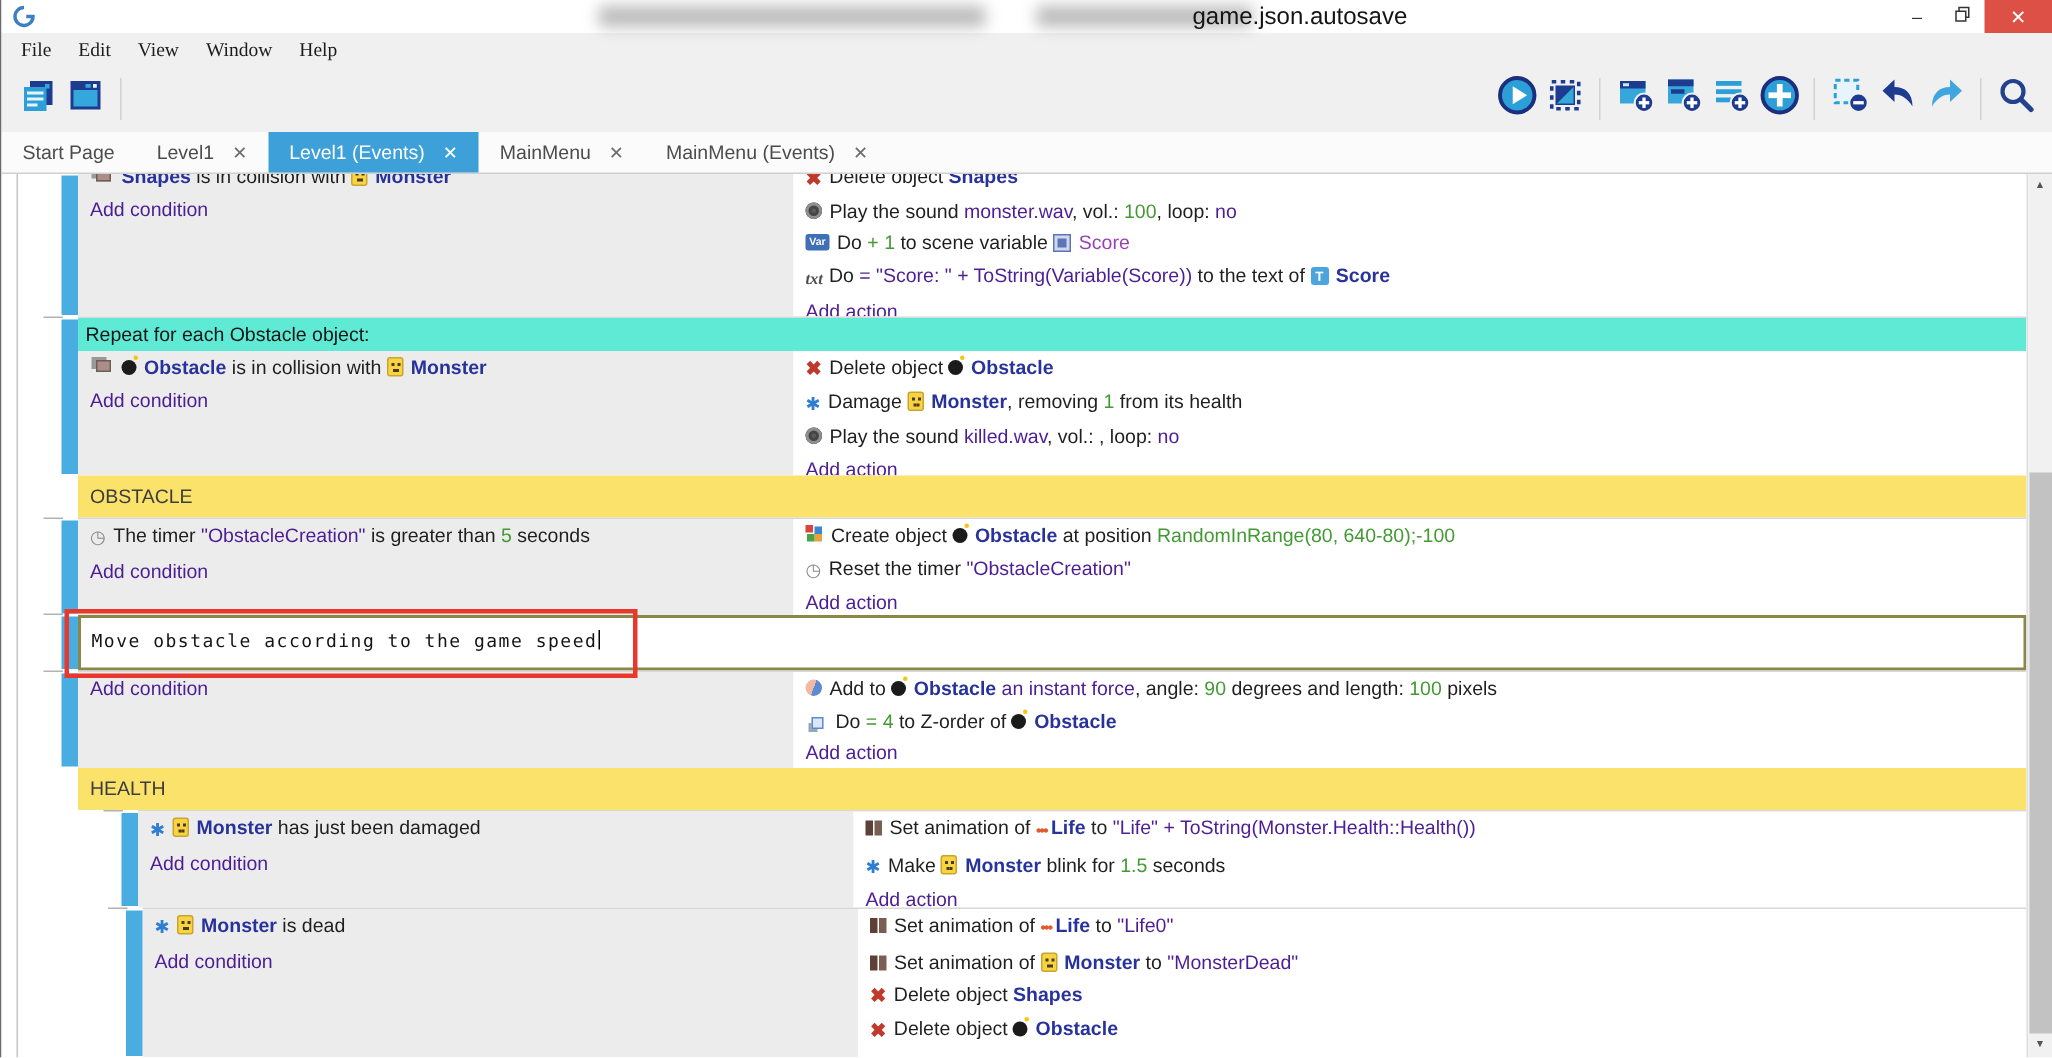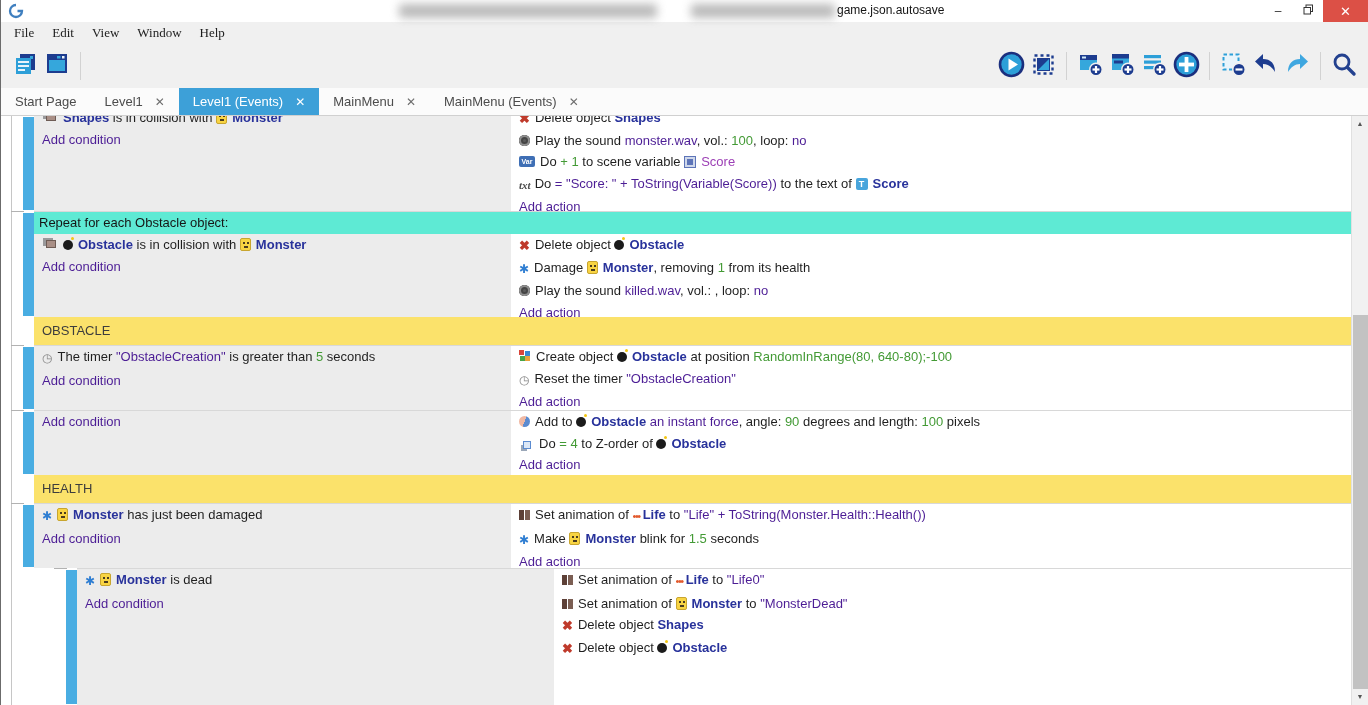--- a/index.html
+++ b/index.html
@@ -8,21 +8,21 @@
   .window { position:relative; width:1368px; height:705px; background:#fff;
             border-left:1px solid #6b6b6b; }
 
   
   .titlebar { position:relative; height:22px; background:#ffffff; }
   .logo { position:absolute; left:7px; top:3px; width:16px; height:16px; }
   .blb { position:absolute; top:4px; height:14px; background:#9d9d9d; filter:blur(5px);
          border-radius:3px; opacity:.7; }
   .blb1 { left:398px; width:258px; }
   .blb2 { left:690px; width:144px; }
-  .title-text { position:absolute; left:836px; top:3px; font-size:12px; color:#141414; }
+  .title-text { position:absolute; left:794px; top:3px; font-size:16px; color:#141414; }
   .wctl { position:absolute; right:0; top:0; height:22px; display:flex; }
   .wbtn { width:30px; height:22px; display:flex; align-items:center; justify-content:center;
           color:#333; font-size:12px; }
   .wbtn.close { width:45px; background:#dc5046; color:#fff; font-size:13px; }
 
   
   .menubar { height:22px; background:#f0f0f0; display:flex; align-items:center; padding-left:4px;font-family:Liberation Serif, serif; }
   .menu-item { padding:0 9px; font-size:13px; color:#1c1c1c; line-height:22px; }
 
   
@@ -36,21 +36,21 @@
   .tabbar { height:28px; background:#fbfbfb; display:flex; align-items:stretch;
             border-bottom:1px solid #d0d0d0; }
   .tab { display:flex; align-items:center; padding:0 14px; font-size:13px; color:#4c4c4c; }
   .tab.active { background:#3da0d8; color:#fff; }
   .tclose { margin-left:12px; font-size:12px; color:#6d6d6d; }
   .tab.active .tclose { color:#fff; }
 
   
   .events-outer { position:absolute; left:0; top:116px; right:0; bottom:0; background:#fff; }
   .rail-line { position:absolute; left:10px; top:0; bottom:0; width:1px; background:#c6c6c6; }
-  .events { position:absolute; left:0; top:0; right:17px; bottom:0; padding-left:33px;
+  .events { position:absolute; left:0; top:0; right:17px; bottom:0; padding-left:51px;
             overflow:hidden; display:flex; flex-direction:column; }
   .evb { position:relative; border-top:1px solid #d8d8d8; display:flex; flex-direction:column;
          flex:0 0 auto; }
   .evb.first { border-top:none; }
   .evb.grow { flex:1 1 auto;margin-left:43px; }
   .bluebar { position:absolute; left:-11px; top:1px; bottom:1px; width:11px; background:#49ade2; }
   .tick { position:absolute; left:-23px; top:-1px; width:13px; height:1px; background:#b2b2b2; }
   .event-body { display:flex; flex:1; overflow:hidden; }
   .cond { flex:0 0 477px; width:477px; background:#ececec; overflow:hidden; }
   .acts { flex:1; background:#fff; overflow:hidden; }
@@ -345,36 +345,42 @@
               <div class="erow"><span class="ic ic-timer"></span><span class="sg-tx">The timer </span><span class="sg-str">"ObstacleCreation"</span><span class="sg-tx"> is greater than </span><span class="sg-val">5</span><span class="sg-tx"> seconds</span></div>
               <div class="erow ph">Add condition</div>
             </div>
             <div class="acts">
               <div class="erow"><span class="ic ic-create-object"></span><span class="sg-tx">Create object </span><span class="ic ic-bomb"></span><span class="sg-obj">Obstacle</span><span class="sg-tx"> at position </span><span class="sg-val">RandomInRange(80, 640-80);-100</span></div>
               <div class="erow"><span class="ic ic-timer"></span><span class="sg-tx">Reset the timer </span><span class="sg-str">"ObstacleCreation"</span></div>
               <div class="erow ph">Add action</div>
             </div>
           </div>
         </div>
+        <div class="comment-blk">
+          <div class="bluebar"></div>
+          <div class="tick"></div>
+          <div class="comment-box"><span>Move obstacle according to the game speed</span><span class="caret"></span></div>
+          <div class="annotation"></div>
+        </div>
         <div class="evb" style="height: 65px;">
           <div class="bluebar"></div>
           <div class="tick"></div>
           <div class="event-body">
             <div class="cond">
               <div class="erow ph">Add condition</div>
             </div>
             <div class="acts">
               <div class="erow"><span class="ic ic-force"></span><span class="sg-tx">Add to </span><span class="ic ic-bomb"></span><span class="sg-obj">Obstacle</span><span class="sg-str"> an instant force</span><span class="sg-tx">, angle: </span><span class="sg-val">90</span><span class="sg-tx"> degrees and length: </span><span class="sg-val">100</span><span class="sg-tx"> pixels</span></div>
               <div class="erow"><span class="ic ic-zorder"></span><span class="sg-tx">Do </span><span class="sg-val">= 4</span><span class="sg-tx"> to Z-order of </span><span class="ic ic-bomb"></span><span class="sg-obj">Obstacle</span></div>
               <div class="erow ph">Add action</div>
             </div>
           </div>
         </div>
         <div class="banner">HEALTH</div>
-        <div class="evb" style="height: 65px;">
+        <div class="evb" style="height: 65px; margin-left: 40px;">
           <div class="bluebar"></div>
           <div class="tick"></div>
           <div class="event-body">
             <div class="cond">
               <div class="erow"><span class="ic ic-health"></span><span class="ic ic-monster"></span><span class="sg-obj">Monster</span><span class="sg-tx"> has just been damaged</span></div>
               <div class="erow ph">Add condition</div>
             </div>
             <div class="acts">
               <div class="erow"><span class="ic ic-animation"></span><span class="sg-tx">Set animation of </span><span class="ic ic-life"></span><span class="sg-obj">Life</span><span class="sg-tx"> to </span><span class="sg-str">"Life" + ToString(Monster.Health::Health())</span></div>
               <div class="erow"><span class="ic ic-health"></span><span class="sg-tx">Make </span><span class="ic ic-monster"></span><span class="sg-obj">Monster</span><span class="sg-tx"> blink for </span><span class="sg-val">1.5</span><span class="sg-tx"> seconds</span></div>

